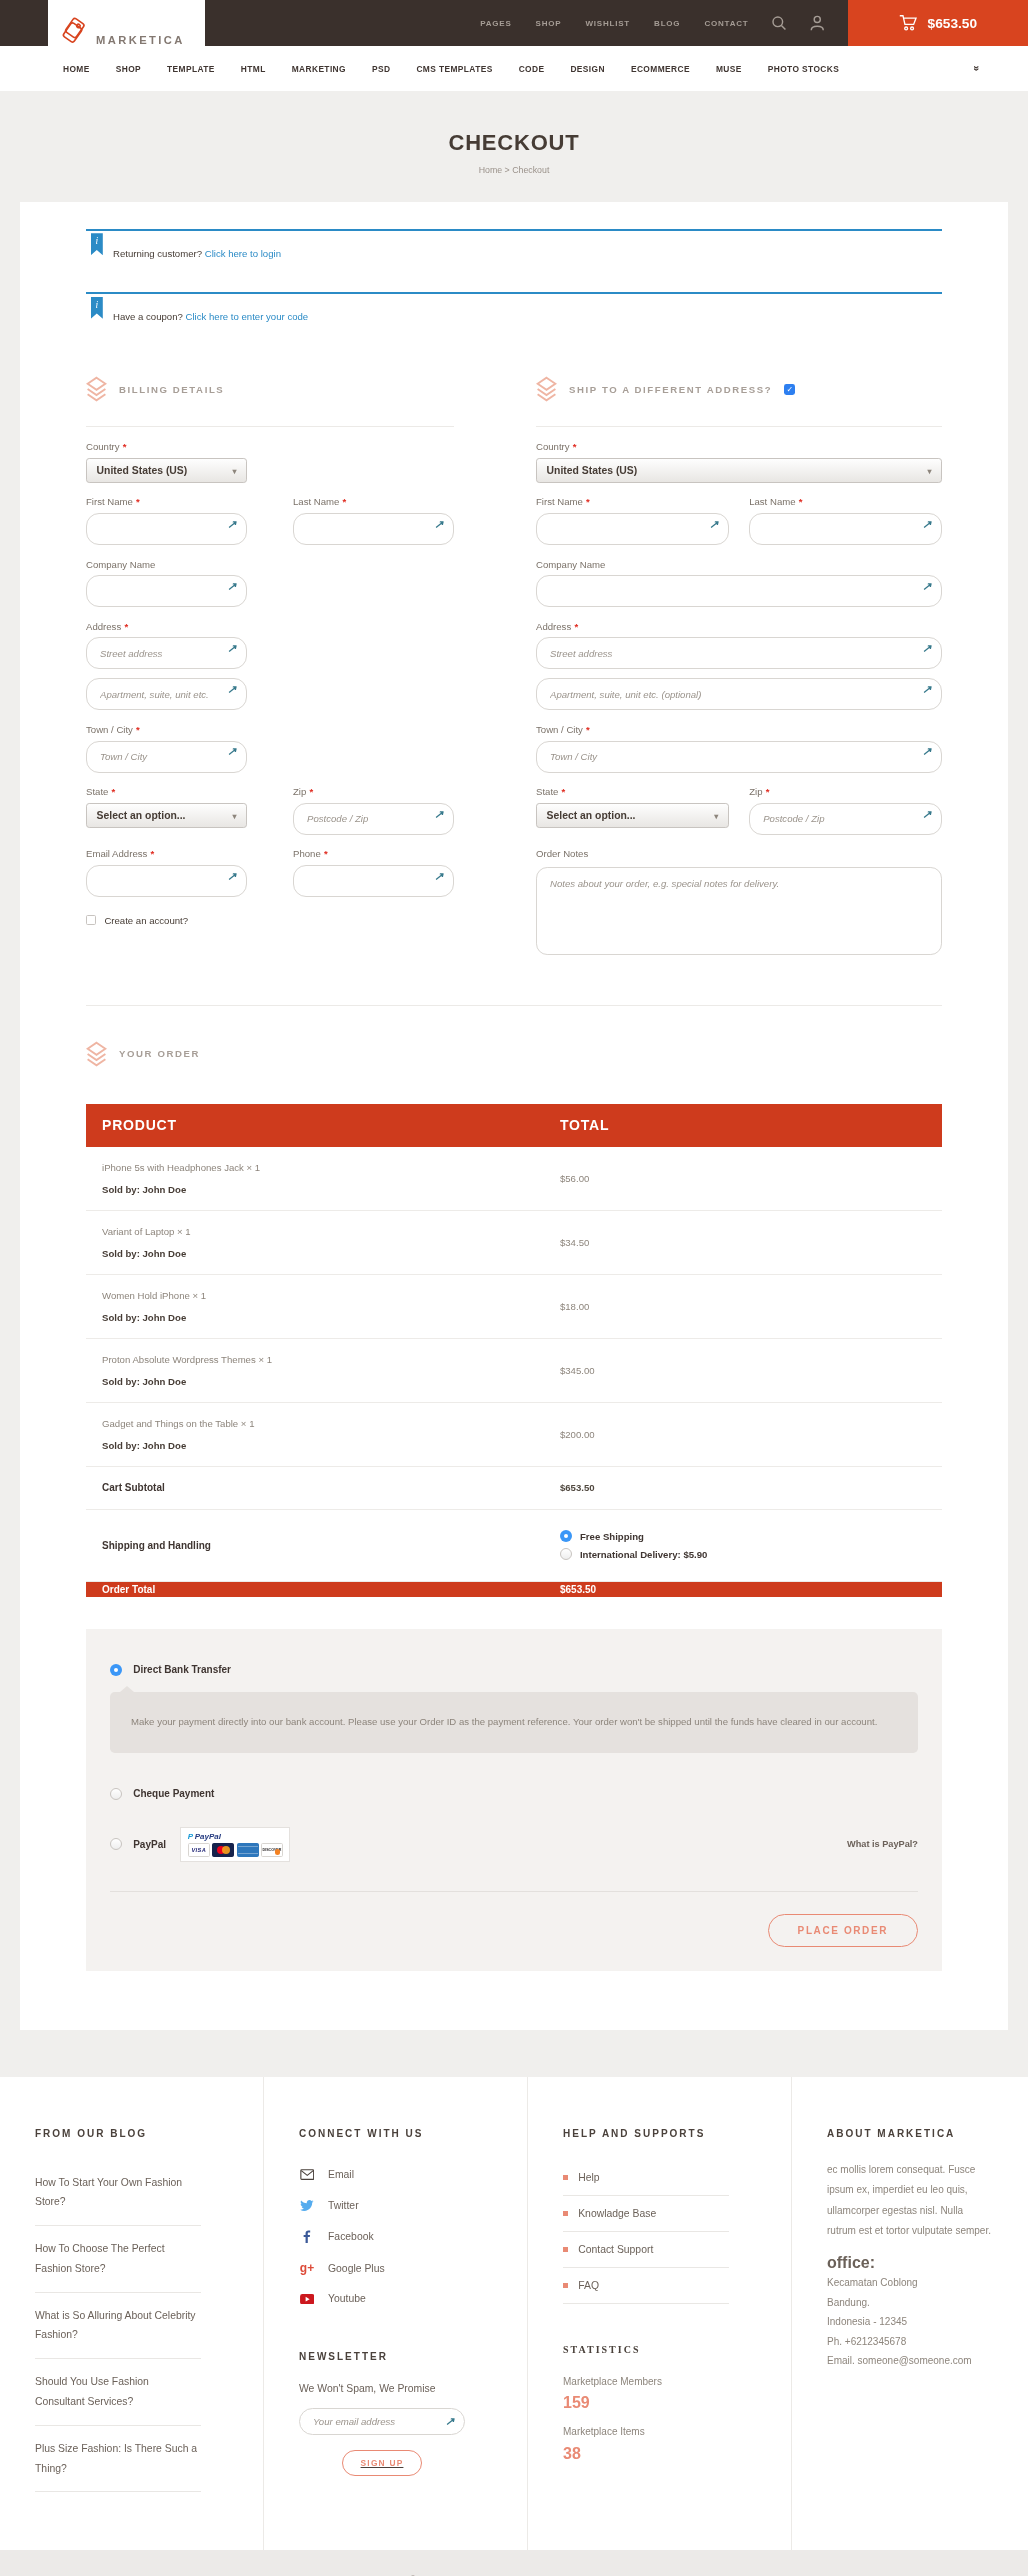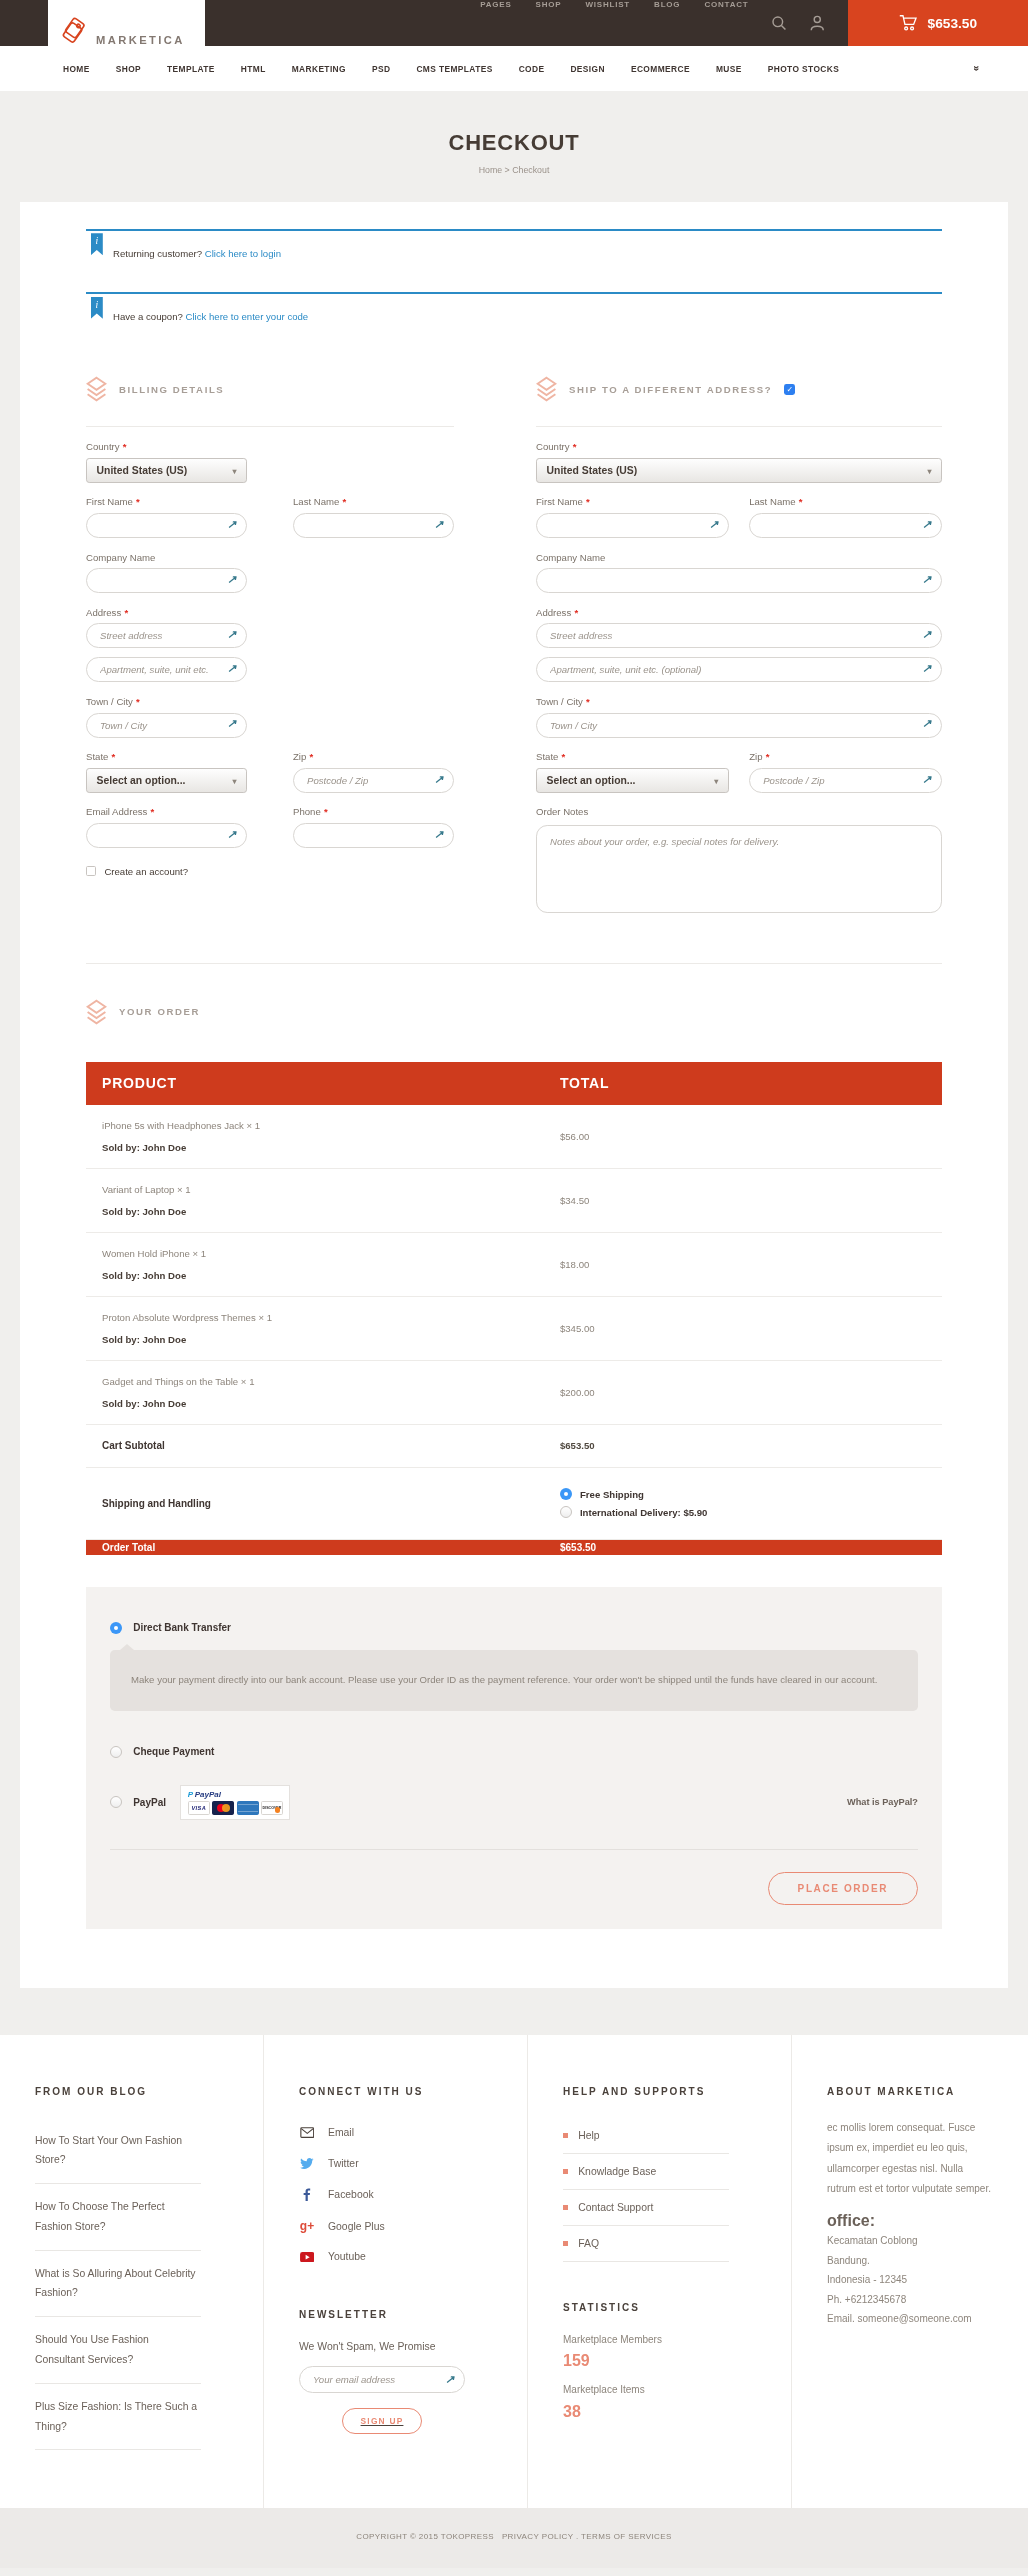--- a/index.html
+++ b/index.html
@@ -3,21 +3,21 @@
 <meta charset="utf-8">
 <style>
   * { margin:0; padding:0; box-sizing:border-box; }
   body { width:1028px; background:#f0efed; font-family:"Liberation Sans", sans-serif; color:#4a413b; }
   a { text-decoration:none; }
 
   
   .topbar { height:46px; background:#3a302c; display:flex; align-items:stretch; }
   .logo { background:#fff; width:157px; margin-left:48px; display:flex; align-items:flex-end; gap:8px; padding-left:13px; cursor:pointer; }
   .logo-text { font-size:11.2px; font-weight:bold; letter-spacing:2.4px; color:#837871; }
-  .topnav { display:flex; gap:24px; margin-left:auto; }
+  .topnav { display:flex; align-items:center; gap:24px; margin-left:auto; }
   .topnav a { font-size:8px; font-weight:bold; letter-spacing:0.8px; color:#a59c95; }
   .hicon { display:flex; align-items:center; margin-left:22.5px; cursor:pointer; }
   .cart { width:180px; background:#d8441f; margin-left:24px; display:flex; align-items:center; justify-content:center; gap:9.6px; cursor:pointer; }
   .cart-total { color:#fff; font-weight:bold; font-size:13.7px; }
 
   
   .catnav { height:45px; background:#fff; display:flex; align-items:center; padding:0 48px 0 63px; }
   .catnav a { font-size:8.4px; font-weight:bold; letter-spacing:0.4px; color:#3f3531; margin-right:26px; }
   .more { margin-left:auto; color:#3f3531; font-size:10.4px; font-weight:bold; transform:rotate(90deg); cursor:pointer; }
 
@@ -43,21 +43,21 @@
   .ship-check { width:11.2px; height:11.2px; background:#2d7ff0; border-radius:2.4px; color:#fff; font-size:8px; line-height:11.2px; text-align:center; cursor:pointer; }
   .ship-check::before { content:"✓"; }
 
   .flabel { display:block; font-size:9.6px; color:#7b7269; margin:13.7px 0 5.6px; }
   .req { color:#e02b20; margin-left:3.2px; font-weight:bold; }
   .row2 { display:flex; justify-content:space-between; }
   .fcol-l .half { width:161px; }
   .fcol-r .half { width:47.5%; }
 
   .pill { position:relative; }
-  .pill input { width:100%; height:25px; border:0.8px solid #d9d6d2; border-radius:13px; padding:0 24px 0 13px; font-size:9.6px; color:#463c35; font-family:inherit; outline:none; background:#fff; }
+  .pill input { width:100%; height:32px; border:0.8px solid #d9d6d2; border-radius:13px; padding:0 24px 0 13px; font-size:9.6px; color:#463c35; font-family:inherit; outline:none; background:#fff; }
   .pill input::placeholder, textarea::placeholder { color:#9a938b; font-style:italic; opacity:1; }
   .afill { position:absolute; right:9.6px; top:4.8px; color:#37798c; font-size:11.2px; font-weight:bold; transform:skewX(-12deg); pointer-events:none; }
   .afill::before { content:"↗"; }
 
   .select { height:25px; border:0.8px solid #c8c4c0; border-radius:3.2px; background:linear-gradient(#fefefe,#e8e6e3); display:flex; align-items:center; justify-content:space-between; padding:0 9.6px; font-size:10.4px; font-weight:bold; color:#463c35; cursor:pointer; }
   .sarrow::before { content:"▾"; color:#8d857c; font-size:8px; }
 
   textarea.notes { width:100%; height:88px; border:0.8px solid #d9d6d2; border-radius:11.2px; padding:10.4px 13px; font-size:9.6px; color:#463c35; font-family:inherit; resize:none; outline:none; margin-top:1.6px; }
 
   .chk-line { display:flex; align-items:center; gap:8px; margin-top:17.7px; font-size:9.6px; color:#463c35; cursor:pointer; }
@@ -113,21 +113,21 @@
   .soc-ic { width:16px; display:flex; justify-content:center; }
   .gplus { color:#dd4b39; font-weight:bold; font-size:12px; line-height:1; }
   .nl-title { margin-top:37px; }
   .nl-text { font-size:10.4px; color:#6b6159; margin-bottom:14.5px; }
   .nl-pill input { height:27px; border-radius:13.7px; }
   .nl-pill .afill { top:6.4px; }
   .nl-foot { display:flex; justify-content:center; margin-top:14.5px;text-decoration:underline; }
   .signup-btn { border:1.6px solid #e98a74; color:#e98a74; background:none; border-radius:13.7px; padding:7.2px 17.7px; font-size:8.4px; font-weight:bold; letter-spacing:1.2px; font-family:inherit; cursor:pointer; }
   .help-item { display:flex; align-items:center; gap:10.4px; font-size:10.4px; color:#6b6159; padding:12px 0; border-bottom:0.8px solid #e9e7e4; cursor:pointer; }
   .bullet { width:4.8px; height:4.8px; background:#e98a74; flex:none; }
-  .stats-title { margin-top:40px; }
+  .stats-title { margin-top:40px;font-family:Liberation Serif, serif; }
   .stat-label { font-size:10px; color:#8d857c; margin-top:14.5px; }
   .stat-value { font-size:16px; font-weight:bold; color:#e98a74; margin-top:7.2px; }
   .about-text { font-size:10px; color:#8d857c; line-height:2.05; margin-bottom:12px; }
   .office { font-size:16px; font-weight:bold; color:#6b6159; margin-bottom:1.6px; }
   .addr-line { font-size:10px; color:#8d857c; line-height:1.95; }
 
   .copybar { background:#eceae8; text-align:center; padding:24px 0 27px; font-size:8px; letter-spacing:0.4px; color:#8d857c; }
   .copybar a { color:#8d857c; }
 </style>
 </head>

